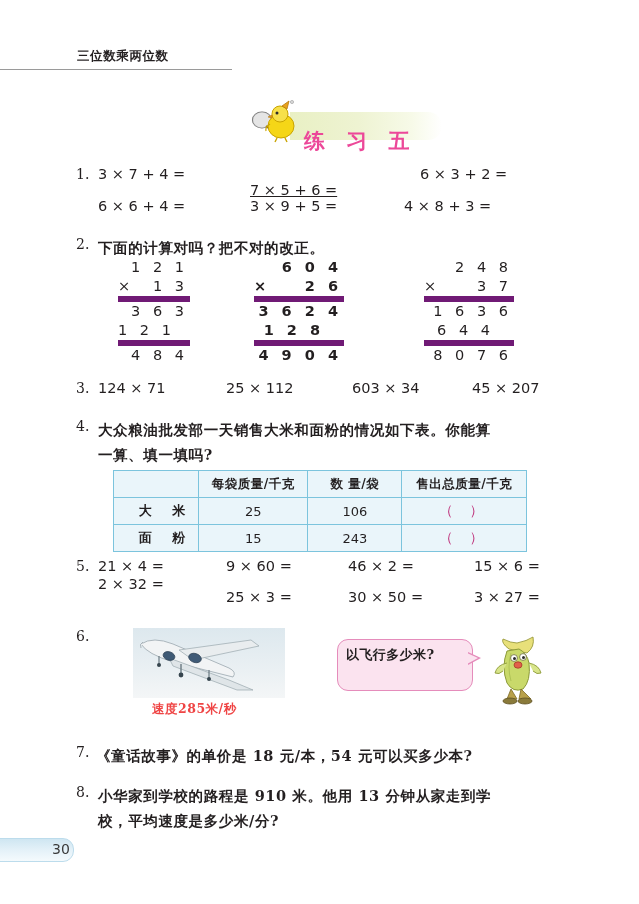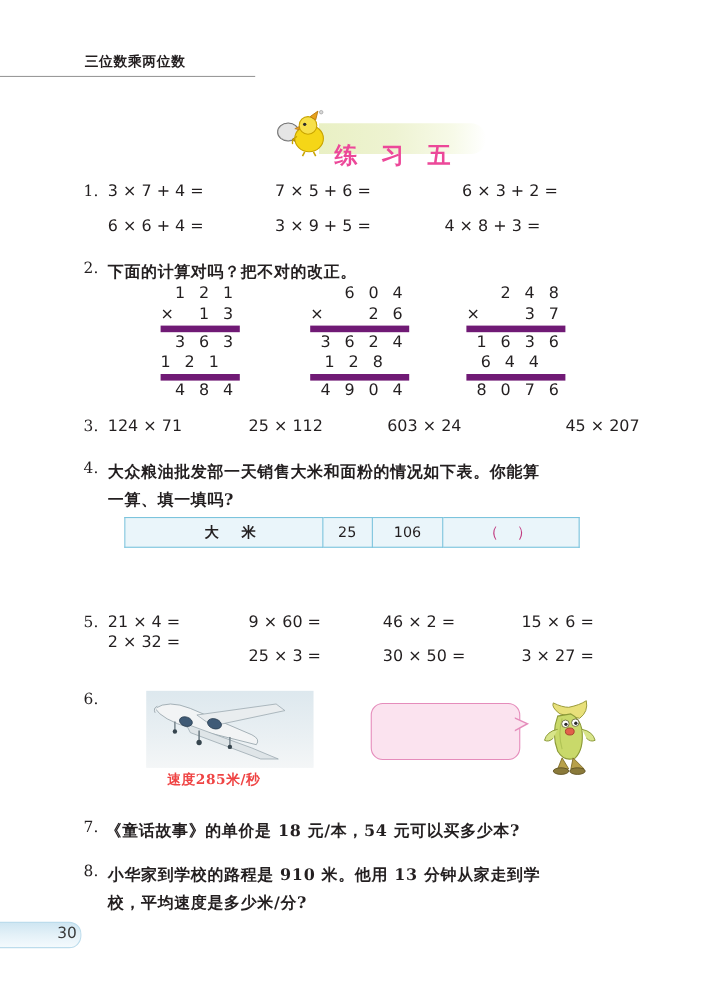--- a/index.html
+++ b/index.html
@@ -290,43 +290,43 @@
     <path d="M29 44 L27 48" stroke="#c9a400" stroke-width="1.4"></path>
     <path d="M37 44 L39 48" stroke="#c9a400" stroke-width="1.4"></path>
     <path d="M22 30 q-5 3 -4 7" stroke="#c9a400" stroke-width="1.2" fill="none"></path>
   </svg>
   <div class="banner-title">练 习 五</div>
 </div>
 
 <div class="ex">
   <div class="num" style="left:76px; top:166px;">1.</div>
   <div class="expr" style="left:98px;  top:166px;">3 × 7 + 4 =</div>
-  <div class="expr" style="left:250px; top:166px;">7 × 5 + 6 =</div>
+  <div class="expr" style="left:250px; top:182px;text-decoration:underline;">7 × 5 + 6 =</div>
   <div class="expr" style="left:404px; top:166px;margin-left:16px;">6 × 3 + 2 =</div>
   <div class="expr" style="left:98px;  top:198px;">6 × 6 + 4 =</div>
   <div class="expr" style="left:250px; top:198px;">3 × 9 + 5 =</div>
   <div class="expr" style="left:404px; top:198px;">4 × 8 + 3 =</div>
 </div>
 
 <div class="ex">
   <div class="num" style="left:76px; top:236px;">2.</div>
   <div class="prose cn" style="left:98px; top:235px;">下面的计算对吗？把不对的改正。</div>
 
-  <div class="vmul" style="left:118px; top:258px; width:72px;margin-left:28px;">
+  <div class="vmul" style="left:118px; top:258px; width:72px;">
     <div class="vrow">1 2 1</div>
     <div class="vrow op">
       <span class="opsign">×</span>
       <span>1 3</span>
     </div>
     <div class="vrow rule-top">3 6 3</div>
     <div class="vrow" style="padding-right:20px;">1 2 1</div>
     <div class="vrow rule-top">4 8 4</div>
   </div>
 
-  <div class="vmul" style="left:282px; top:258px; width:90px;">
+  <div class="vmul" style="left:254px; top:258px; width:90px;font-weight:bold;">
     <div class="vrow">6 0 4</div>
     <div class="vrow op">
       <span class="opsign">×</span>
       <span>2 6</span>
     </div>
     <div class="vrow rule-top">3 6 2 4</div>
     <div class="vrow" style="padding-right:20px;">1 2 8</div>
     <div class="vrow rule-top">4 9 0 4</div>
   </div>
 
@@ -339,35 +339,47 @@
     <div class="vrow rule-top">1 6 3 6</div>
     <div class="vrow" style="padding-right:20px;">6 4 4</div>
     <div class="vrow rule-top">8 0 7 6</div>
   </div>
 </div>
 
 <div class="ex">
   <div class="num" style="left:76px; top:380px;">3.</div>
   <div class="expr" style="left:98px;  top:380px;">124 × 71</div>
   <div class="expr" style="left:226px; top:380px;">25 × 112</div>
-  <div class="expr" style="left:352px; top:380px;">603 × 24</div>
-  <div class="expr" style="left:472px; top:380px;margin-left:42px;">45 × 207</div>
+  <div class="expr" style="left:352px; top:380px;">603 × 34</div>
+  <div class="expr" style="left:472px; top:380px;">45 × 207</div>
 </div>
 
 <div class="ex">
   <div class="num" style="left:76px; top:418px;">4.</div>
   <div class="prose cn" style="left:98px; top:417px;">大众粮油批发部一天销售大米和面粉的情况如下表。你能算</div>
   <div class="prose cn" style="left:98px; top:442px;">一算、填一填吗?</div>
 
   <table class="tbl" style="left:113px; top:470px; width:414px;">
     <tbody>
+        <tr>
+      <td class="hd" style="width:84px;"></td>
+      <td class="hd" style="width:110px;">每袋质量/千克</td>
+      <td class="hd" style="width:94px;">数 量/袋</td>
+      <td class="hd" style="width:126px;">售出总质量/千克</td>
+    </tr>
     <tr>
       <td class="rowlab">大 米</td>
       <td>25</td>
       <td>106</td>
+      <td class="blank">（    ）</td>
+    </tr>
+    <tr>
+      <td class="rowlab">面 粉</td>
+      <td>15</td>
+      <td>243</td>
       <td class="blank">（    ）</td>
     </tr>
   </tbody>
     </table>
 </div>
 
 <div class="ex">
   <div class="num" style="left:76px; top:558px;">5.</div>
   <div class="expr" style="left:98px;  top:558px;">21 × 4 =</div>
   <div class="expr" style="left:226px; top:558px;">9 × 60 =</div>
@@ -405,20 +417,21 @@
       <line x1="76" y1="42" x2="76" y2="50" stroke="#6b7a82" stroke-width="1.2"></line>
       <circle cx="76" cy="51" r="2" fill="#36454e"></circle>
     </svg>
   </div>
   <div class="plane-cap cn">速度285米/秒</div>
 
   <div class="bubble"></div>
   <div class="bubble-tail"></div>
   <div class="bubble-tail-in"></div>
   <div class="bubble-text">
+    <div>以飞行多少米?</div>
   </div>
 
   <svg class="banana" viewBox="0 0 56 76">
     <path d="M20 16 Q12 10 14 6 Q22 10 28 10 Q38 8 44 4 Q46 14 38 20 Z" fill="#e8e07a" stroke="#9a9a3a" stroke-width="0.9"></path>
     <path d="M18 18 Q12 34 18 50 Q24 60 34 56 Q42 48 40 30 Q38 20 30 16 Z" fill="#c9d96a" stroke="#8c9a38" stroke-width="1"></path>
     <path d="M22 20 Q18 34 22 48" stroke="#b0c355" stroke-width="1" fill="none"></path>
     <circle cx="25" cy="25" r="3.4" fill="#fff" stroke="#6b6b3a" stroke-width="0.8"></circle>
     <circle cx="34" cy="24" r="3.4" fill="#fff" stroke="#6b6b3a" stroke-width="0.8"></circle>
     <circle cx="25.5" cy="25.5" r="1.5" fill="#2b2b2b"></circle>
     <circle cx="34.5" cy="24.5" r="1.5" fill="#2b2b2b"></circle>

